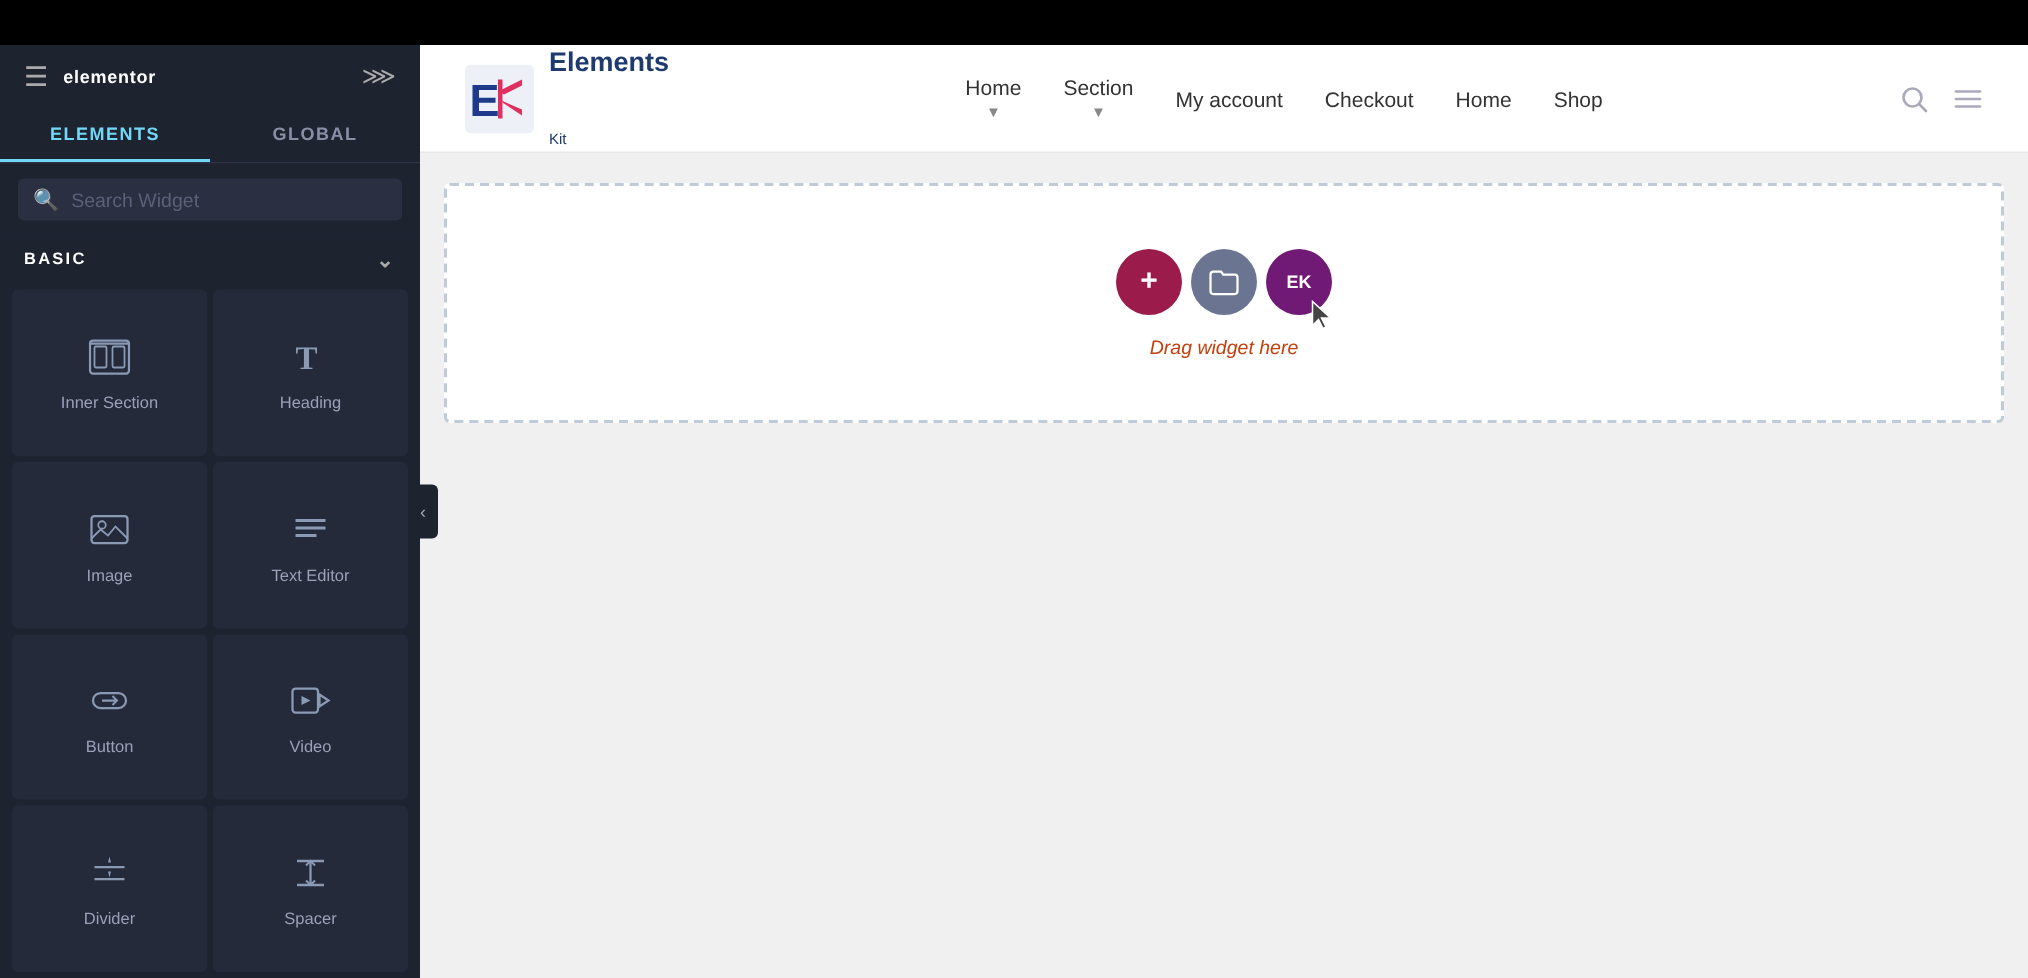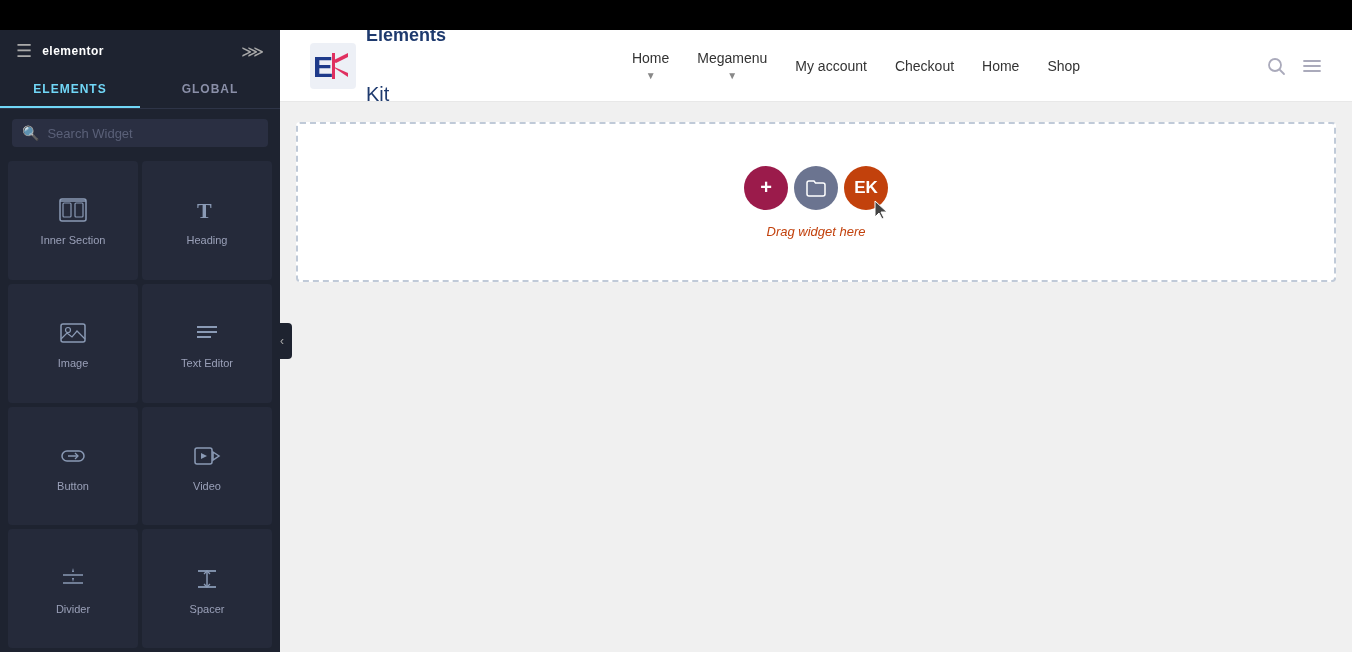--- a/index.html
+++ b/index.html
@@ -218,21 +218,21 @@
       line-height: 1.2;
     }
 
     .nav-logo-text .brand-top {
       font-size: 18px;
       font-weight: 700;
       color: #1e3a6e;
     }
 
     .nav-logo-text .brand-bottom {
-      font-size: 20px;
+      font-size: 10px;
       font-weight: 400;
       color: #1e3a6e;
       margin-top: 36px;
     }
 
     .nav-menu {
       display: flex;
       align-items: center;
       gap: 28px;
     }
@@ -305,23 +305,23 @@
       color: #fff;
     }
 
     .action-btn.folder-btn {
       background: #6b7490;
       color: #fff;
       font-size: 16px;
     }
 
     .action-btn.ek-btn {
-      background: #c2410c;
+      background: #701a75;
       color: #fff;
-      font-size: 17px;
+      font-size: 12px;
       font-weight: 800;
     }
 
     .drop-label {
       color: #c2410c;
       font-size: 13px;
       font-style: italic;
     }
 
     
@@ -363,20 +363,24 @@
         <div class="sidebar-tab">GLOBAL</div>
       </div>
 
       <div class="sidebar-search">
         <div class="search-input-wrap">
           <span style="color:#5a6078;font-size:14px;">🔍</span>
           <input type="text" placeholder="Search Widget" style="">
         </div>
       </div>
 
+      <div class="category-header">
+        <span>BASIC</span>
+        <span style="color:#aaa;font-size:14px;">⌄</span>
+      </div>
 
       <div class="widget-grid">
 
         <div class="widget-item">
           <span class="widget-icon">
             <svg width="28" height="24" viewBox="0 0 28 24" fill="none">
               <rect x="1" y="1" width="26" height="22" rx="2" stroke="#8a9ab5" stroke-width="1.5" fill="none"></rect>
               <rect x="4" y="5" width="8" height="14" rx="1" stroke="#8a9ab5" stroke-width="1.2" fill="none"></rect>
               <rect x="16" y="5" width="8" height="14" rx="1" stroke="#8a9ab5" stroke-width="1.2" fill="none"></rect>
               <line x1="1" y1="3" x2="27" y2="3" stroke="#8a9ab5" stroke-width="1.5"></line>
@@ -490,21 +494,21 @@
           <div class="brand-bottom">Kit</div>
         </div>
       </div>
 
       <div class="nav-menu">
         <div class="nav-item">
           <span>Home</span>
           <span style="font-size:10px;color:#888;">▼</span>
         </div>
         <div class="nav-item">
-          <span>Megamenu</span>
+          <span>Section</span>
           <span style="font-size:10px;color:#888;">▼</span>
         </div>
         <div class="nav-item">
           <span>My account</span>
         </div>
         <div class="nav-item">
           <span>Checkout</span>
         </div>
         <div class="nav-item">
           <span>Home</span>

